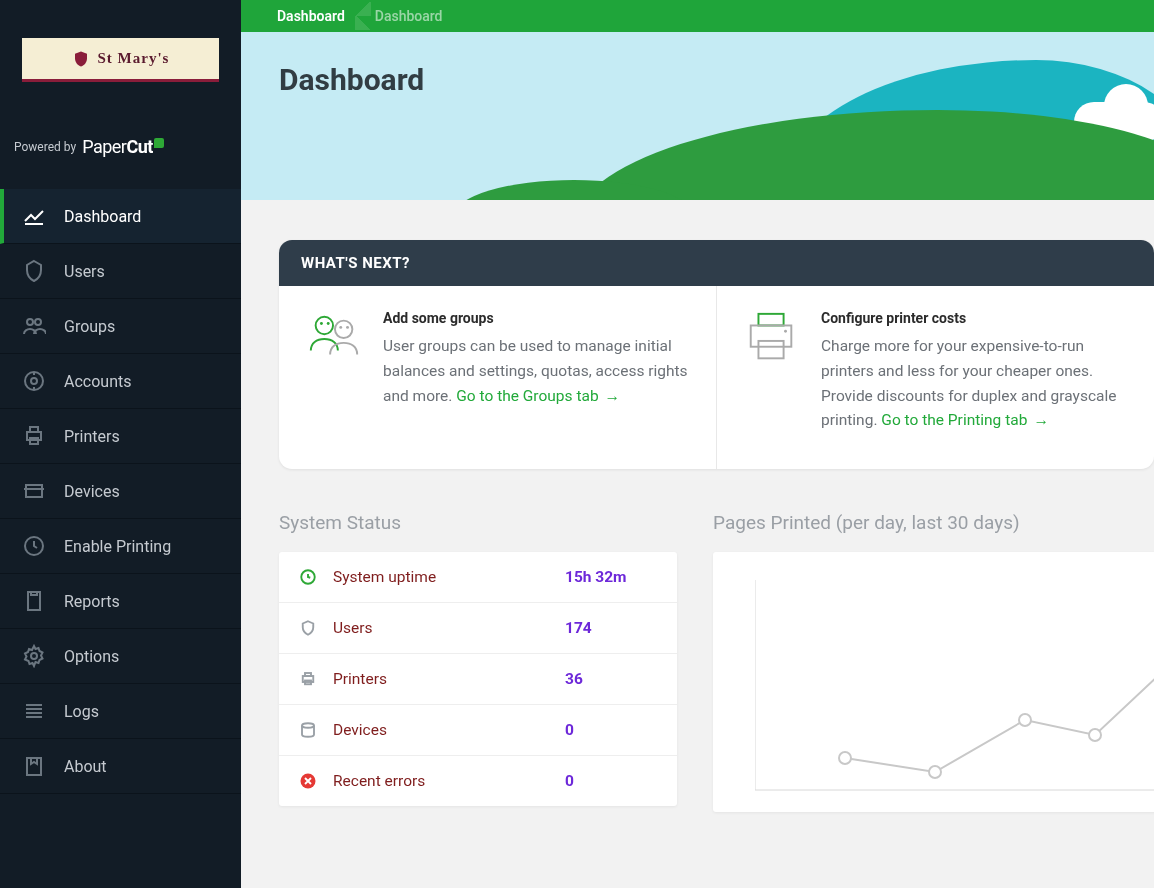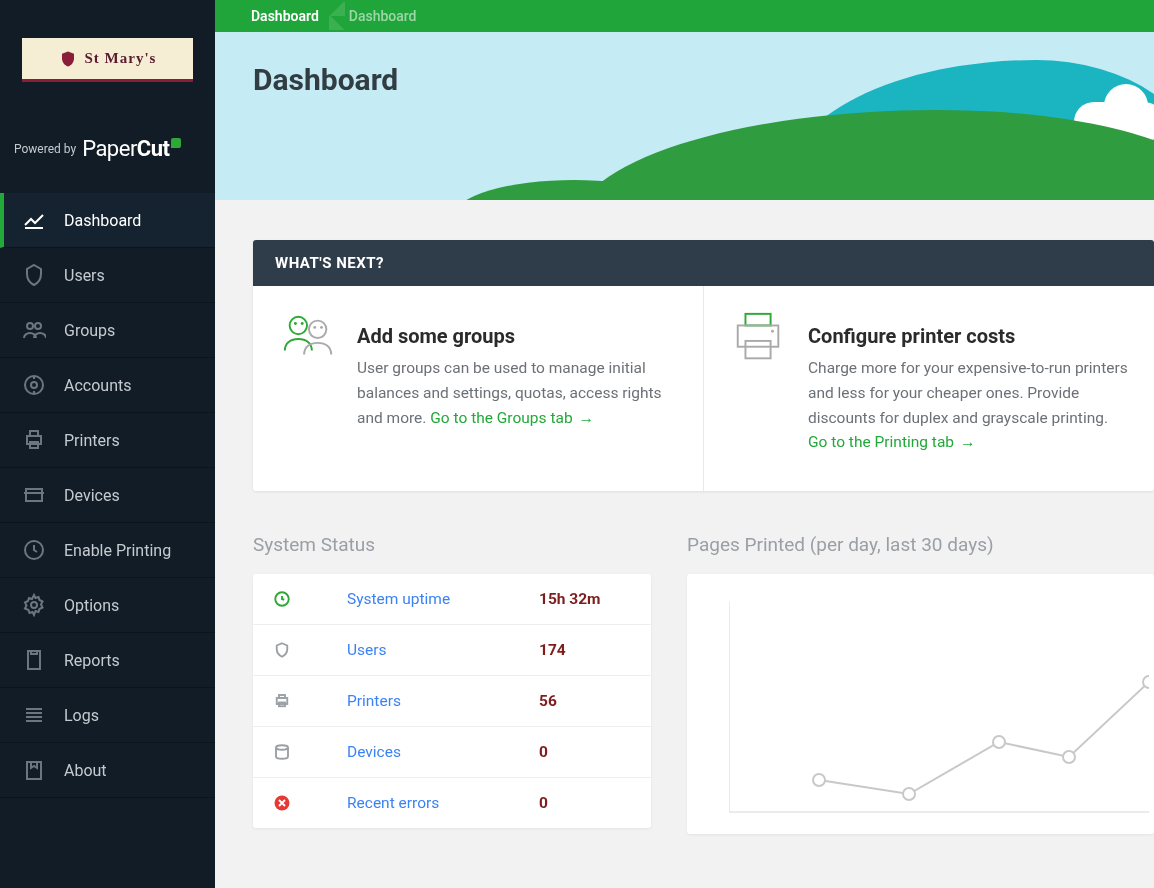--- a/index.html
+++ b/index.html
@@ -5,21 +5,21 @@
 * { margin: 0; padding: 0; box-sizing: border-box; }
 body {
   font-family: -apple-system, BlinkMacSystemFont, "Segoe UI", Roboto, sans-serif;
   background: #f0f0f0;
   width: 1154px;
   height: 888px;
   overflow: hidden;
   display: flex;
 }
 .sidebar {
-  width: 215px;
+  width: 241px;
   height: 888px;
   background: #121c26;
   flex-shrink: 0;
   text-align: center;
 }
 .logo-box {
   margin: 38px 22px 18px 22px;
   height: 44px;
   background: #f5eed4;
   border-bottom: 3px solid #8a1d3a;
@@ -40,21 +40,21 @@
 }
 .powered {
   color: #c5cad0;
   font-size: 12px;
   padding: 36px 14px 32px;
   display: flex;
   align-items: center;
 }
 .powered .pc {
   margin-left: 6px;
-  font-size: 22px;
+  font-size: 18px;
   font-weight: 400;
   color: #fff;
   letter-spacing: -0.5px;
 }
 .powered .pc b { font-weight: 700; }
 .powered .leaf {
   display: inline-block;
   width: 10px;
   height: 10px;
   background: #2ea836;
@@ -189,21 +189,21 @@
   height: 60px;
   background: #2e9c3f;
   border-radius: 200px 200px 0 0 / 60px 60px 0 0;
 }
 
 .content {
   padding: 40px 0 0 38px;
 }
 .next-card {
   background: #fff;
-  border-radius: 3px;
+  border-radius: 13px;
   box-shadow: 0 1px 3px rgba(0,0,0,0.08);
   overflow: hidden;
   margin-right: 0;
 }
 .next-header {
   background: #2f3d4a;
   color: #fff;
   padding: 14px 22px;
   font-weight: 700;
   font-size: 15px;
@@ -218,25 +218,24 @@
   display: flex;
   gap: 20px;
 }
 .next-col:first-child { border-right: 1px solid #e8e8e8; }
 .next-icon {
   width: 58px;
   flex-shrink: 0;
   color: #888;
 }
 .next-text h3 {
-  font-size: 20px;
+  font-size: 14px;
   color: #2b2b2b;
   font-weight: 700;
   margin-bottom: 8px;
-  margin-top: 14px;
 }
 .next-text p {
   font-size: 15.5px;
   color: #6c7177;
   line-height: 1.6;
 }
 .next-text a {
   color: #22a93a;
   text-decoration: none;
   cursor: pointer;
@@ -272,22 +271,22 @@
   border-bottom: 1px solid #eee;
   font-size: 15.5px;
 }
 .status-row:last-child { border-bottom: none; }
 .status-icon {
   width: 18px;
   height: 18px;
   margin-right: 16px;
   flex-shrink: 0;
 }
-.status-label { flex: 1; color: #3b82f6; margin-left: 40px; }
-.status-value { font-weight: 700; color: #7f1d1d; min-width: 92px; }
+.status-label { flex: 1; color: #7f1d1d; }
+.status-value { font-weight: 700; color: #6d28d9; min-width: 92px; }
 
 .chart-box {
   background: #fff;
   border-radius: 3px;
   box-shadow: 0 1px 3px rgba(0,0,0,0.06);
   padding: 28px 0 0 42px;
   height: 260px;
   position: relative;
 }
 .chart-svg { display: block; }
@@ -354,31 +353,31 @@
   </div>
   <div class="nav-item">
     <svg class="icon" viewBox="0 0 24 24" fill="none" stroke="currentColor" stroke-width="2">
         <circle cx="12" cy="12" r="9"></circle>
         <path d="M12 7v5l3 2"></path>
       </svg>
     <span>Enable Printing</span>
   </div>
   <div class="nav-item">
     <svg class="icon" viewBox="0 0 24 24" fill="none" stroke="currentColor" stroke-width="2">
+        <rect x="6" y="3" width="12" height="18"></rect>
+        <path d="M9 3v3h6V3"></path>
+      </svg>
+    <span>Reports</span>
+  </div>
+  <div class="nav-item">
+    <svg class="icon" viewBox="0 0 24 24" fill="none" stroke="currentColor" stroke-width="2">
         <circle cx="12" cy="12" r="3"></circle>
         <path d="M12 2l1.5 3 3-1 1 3 3 1.5-1.5 3 1.5 3-3 1.5-1 3-3-1L12 22l-1.5-3-3 1-1-3L3 15.5l1.5-3L3 9.5 6 8l1-3 3 1L12 2z"></path>
       </svg>
     <span>Options</span>
-  </div>
-  <div class="nav-item">
-    <svg class="icon" viewBox="0 0 24 24" fill="none" stroke="currentColor" stroke-width="2">
-        <rect x="6" y="3" width="12" height="18"></rect>
-        <path d="M9 3v3h6V3"></path>
-      </svg>
-    <span>Reports</span>
   </div>
   <div class="nav-item">
     <svg class="icon" viewBox="0 0 24 24" fill="none" stroke="currentColor" stroke-width="2">
         <line x1="4" y1="6" x2="20" y2="6"></line>
         <line x1="4" y1="10" x2="20" y2="10"></line>
         <line x1="4" y1="14" x2="20" y2="14"></line>
         <line x1="4" y1="18" x2="20" y2="18"></line>
       </svg>
     <span>Logs</span>
   </div>
@@ -462,21 +461,21 @@
             <span class="status-label">Users</span>
             <span class="status-value">174</span>
           </div>
           <div class="status-row">
             <svg class="status-icon" viewBox="0 0 24 24" fill="none" stroke="#9aa0a6" stroke-width="2.5">
                 <rect x="5" y="8" width="14" height="8"></rect>
                 <rect x="8" y="4" width="8" height="4"></rect>
                 <rect x="8" y="14" width="8" height="5"></rect>
               </svg>
             <span class="status-label">Printers</span>
-            <span class="status-value">56</span>
+            <span class="status-value">36</span>
           </div>
           <div class="status-row">
             <svg class="status-icon" viewBox="0 0 24 24" fill="none" stroke="#9aa0a6" stroke-width="2.5">
                 <ellipse cx="12" cy="6" rx="8" ry="3"></ellipse>
                 <path d="M4 6v12c0 1.7 3.6 3 8 3s8-1.3 8-3V6"></path>
               </svg>
             <span class="status-label">Devices</span>
             <span class="status-value">0</span>
           </div>
           <div class="status-row">

